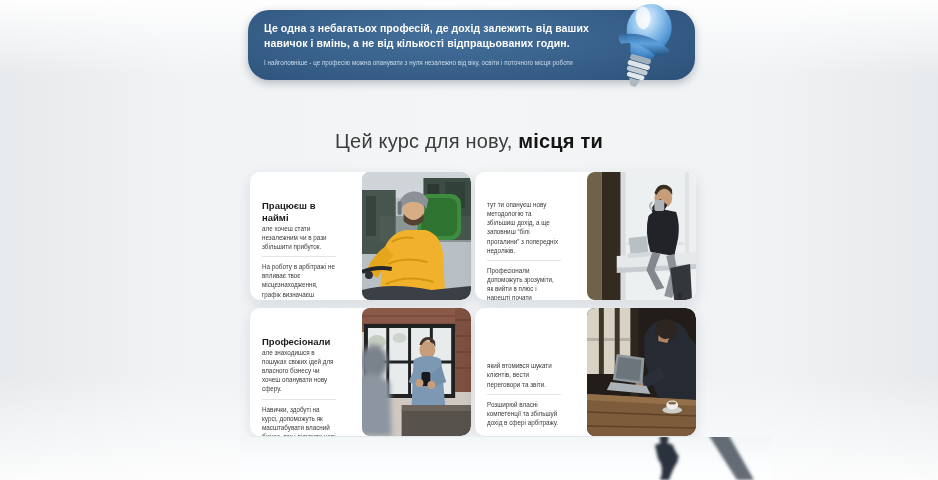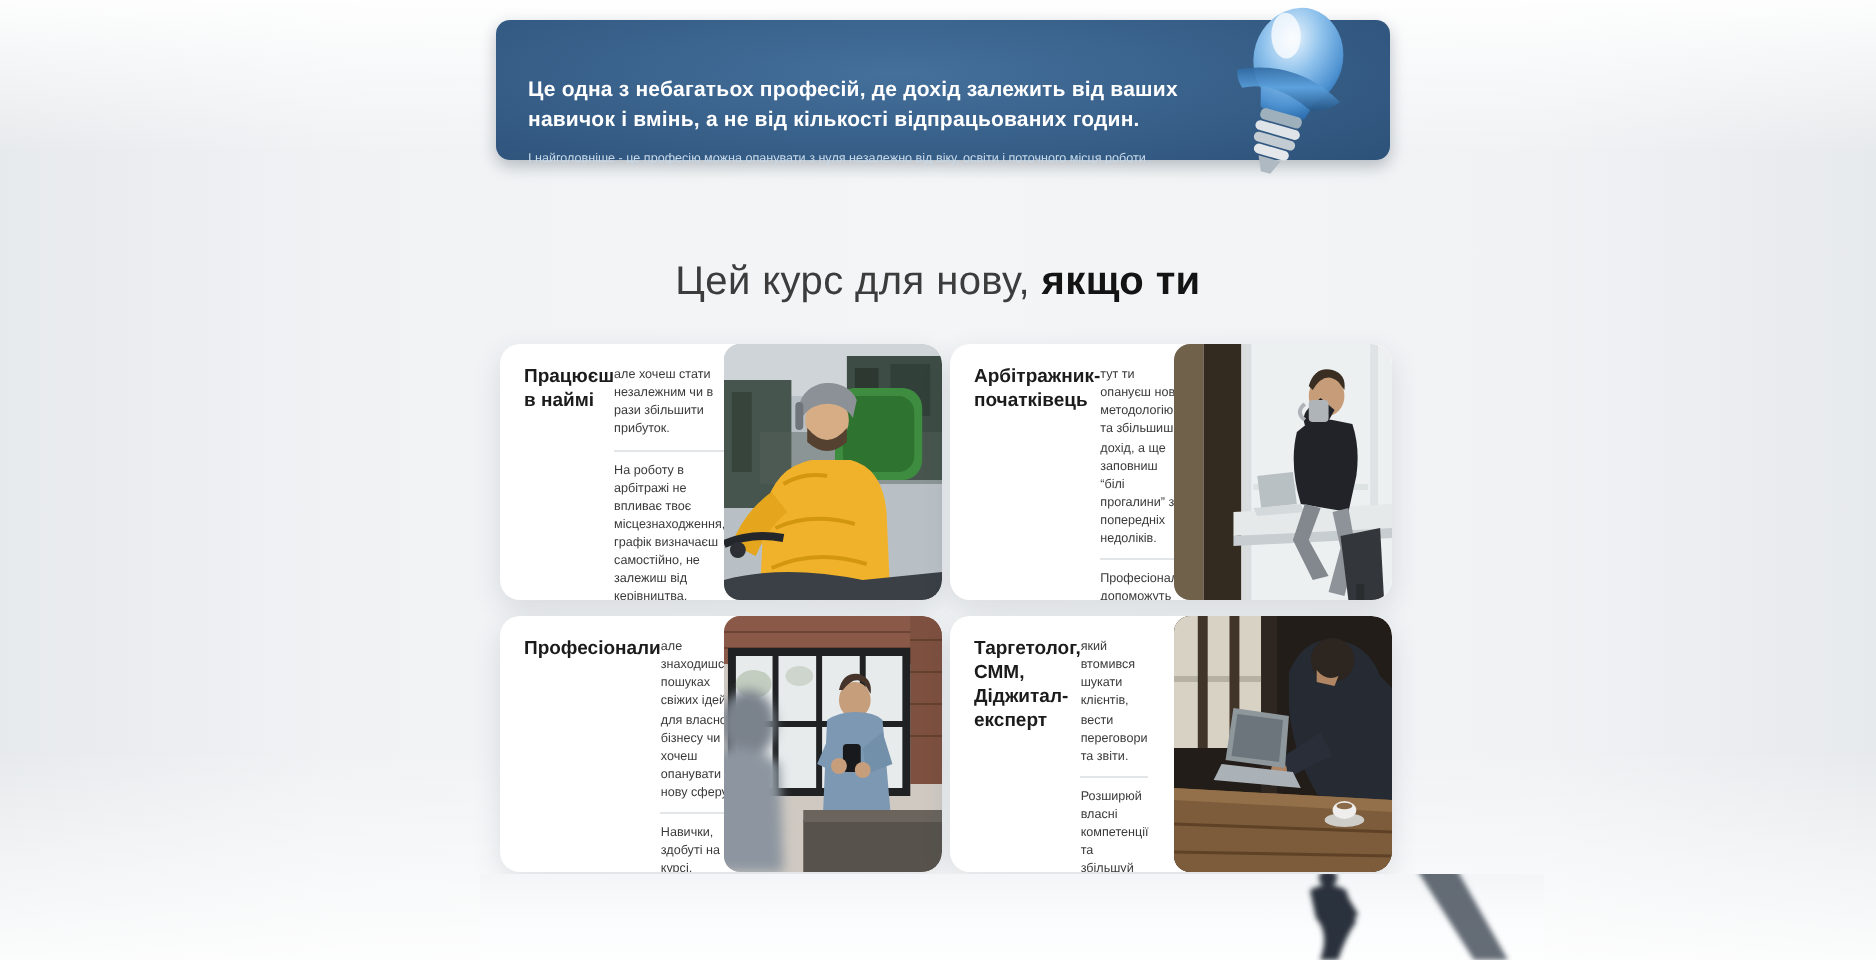--- a/index.html
+++ b/index.html
@@ -12,24 +12,24 @@
     position:relative;width:938px;height:480px;
     background:linear-gradient(90deg,#e7eaec 0%,#f0f2f4 18%,#f3f5f6 50%,#f0f2f4 82%,#e7eaec 100%);
   }
   .page::before{
     content:"";position:absolute;inset:0;z-index:0;pointer-events:none;
     background:linear-gradient(180deg,rgba(255,255,255,.92) 0%,rgba(255,255,255,0) 16%,rgba(255,255,255,0) 78%,rgba(255,255,255,.85) 100%);
   }
   
   .banner{
     position:absolute;left:248px;top:10px;width:447px;height:70px;z-index:1;
-    border-radius:7px;
+    border-radius:21px;
     background:radial-gradient(130% 170% at 45% 38%, #44709b 0%, #2d527a 55%, #173457 100%);
     box-shadow:0 3px 8px rgba(20,40,60,.28);
-    box-sizing:border-box;padding:28px 110px 10px 16px;
+    box-sizing:border-box;padding:11px 110px 10px 16px;
   }
   .banner-title{
     color:#ffffff;font-weight:bold;font-size:10.5px;line-height:1.4;
     width:330px;letter-spacing:.1px;
   }
   .banner-subtitle{
     color:#c8daea;font-size:6.3px;line-height:1.3;margin-top:9px;width:340px;
   }
   .bulb{position:absolute;left:588px;top:-2px;width:112px;height:98px;z-index:2;}
   
@@ -43,22 +43,22 @@
     position:absolute;width:221px;height:128px;z-index:1;
     background:#ffffff;border-radius:10px;overflow:hidden;
     box-shadow:0 5px 14px rgba(45,65,85,.13);
     display:flex;
   }
   .card1{left:250px;top:172px}
   .card2{left:475px;top:172px}
   .card3{left:250px;top:308px}
   .card4{left:475px;top:308px}
   .card-text{
-    width:93px;box-sizing:border-box;padding:11px 7px 9px 12px;
-    display:flex;flex-direction:row;
+    width:93px;box-sizing:border-box;padding:28px 7px 9px 12px;
+    display:flex;flex-direction:column;
   }
   .card-title{font-size:9.5px;font-weight:bold;color:#1b1b1b;line-height:1.25;}
   .card-body{margin-top:auto;}
   .card-body p{margin:0;font-size:6.3px;line-height:1.45;color:#3a3a3a;}
   .card-divider{border:none;border-top:1px solid #e2e6e9;margin:5px 0;}
   .card-photo{width:109px;height:128px;margin-left:auto;border-radius:8px 10px 10px 8px;overflow:hidden;flex:none;}
   .card-photo svg{display:block;width:100%;height:100%;}
   
   .bottom-strip{
     position:absolute;left:240px;top:437px;width:532px;height:43px;z-index:1;
@@ -95,21 +95,21 @@
       <path d="M16 54 q34 -16 66 2 q-6 8 -16 10 q-26 -12 -44 -2 q-5 -4 -6 -10Z" fill="url(#gring)" opacity=".9"></path>
       <rect x="37" y="72" width="26" height="7" rx="3" fill="#9fb0bd"></rect>
       <rect x="36" y="80" width="28" height="6" rx="3" fill="#dfe4e8"></rect>
       <rect x="37" y="87" width="26" height="6" rx="3" fill="#c3ccd2"></rect>
       <rect x="39" y="94" width="22" height="6" rx="3" fill="#e4e8eb"></rect>
       <path d="M43 101 h14 l-4 9 h-6 Z" fill="#aeb9c1"></path>
     </g>
   </svg>
 
   <div class="heading">
-    <span>Цей курс для нову, </span><b>якщо ти</b>
+    <span>Цей курс для нову, </span><b>місця ти</b>
   </div>
 
   <div class="card card1">
     <div class="card-text">
       <div class="card-title">Працюєш в наймі</div>
       <div class="card-body">
         <p>але хочеш стати незалежним чи в рази збільшити прибуток.</p>
         <hr class="card-divider">
         <p>На роботу в арбітражі не впливає твоє місцезнаходження, графік визначаєш самостійно, не залежиш від керівництва, колективу, офісу.</p>
       </div>
@@ -137,21 +137,20 @@
         <rect x="36" y="29" width="4" height="14" rx="2" fill="#6f757a"></rect>
         <path d="M0 100 Q14 94 30 97" stroke="#23262a" stroke-width="4" fill="none"></path>
         <circle cx="7" cy="103" r="4" fill="#2c2f33"></circle>
         <path d="M0 118 Q30 110 70 118 L110 114 L110 128 L0 128 Z" fill="#3a4045"></path>
       </svg>
     </div>
   </div>
 
   <div class="card card2">
     <div class="card-text">
-      <div class="card-title">Арбітражник-початківець</div>
       <div class="card-body">
         <p>тут ти опануєш нову методологію та збільшиш дохід, а ще заповниш “білі прогалини” з попередніх недоліків.</p>
         <hr class="card-divider">
         <p>Професіонали допоможуть зрозуміти, як вийти в плюс і нарешті почати заробляти на арбітражі трафіку.</p>
       </div>
     </div>
     <div class="card-photo">
       <svg viewBox="0 0 110 128" preserveAspectRatio="none">
         <rect width="110" height="128" fill="#edf0f1"></rect>
         <rect x="0" y="0" width="15" height="128" fill="#70614a"></rect>
@@ -218,21 +217,20 @@
         <g filter="url(#blur3)">
           <ellipse cx="12" cy="54" rx="14" ry="17" fill="#7a828c"></ellipse>
           <path d="M-8 70 Q10 60 28 74 L30 128 L-10 128 Z" fill="#8d96a0"></path>
         </g>
       </svg>
     </div>
   </div>
 
   <div class="card card4">
     <div class="card-text">
-      <div class="card-title">Таргетолог, СММ, Діджитал-експерт</div>
       <div class="card-body">
         <p>який втомився шукати клієнтів, вести переговори та звіти.</p>
         <hr class="card-divider">
         <p>Розширюй власні компетенції та збільшуй дохід в сфері арбітражу.</p>
       </div>
     </div>
     <div class="card-photo">
       <svg viewBox="0 0 110 128" preserveAspectRatio="none">
         <rect width="110" height="128" fill="#221d18"></rect>
         <rect x="0" y="0" width="44" height="66" fill="#d8d2c4"></rect>

